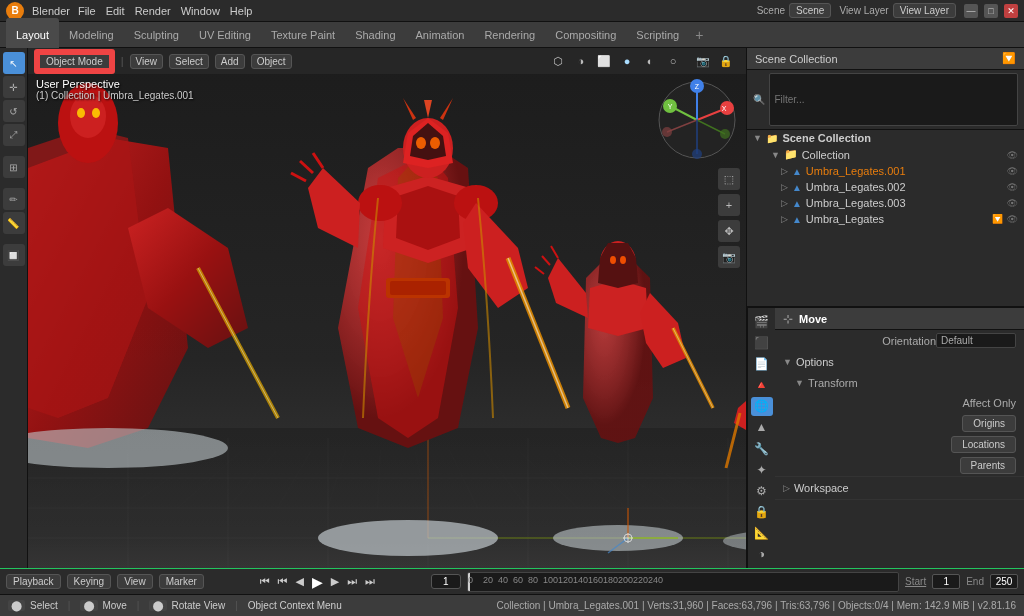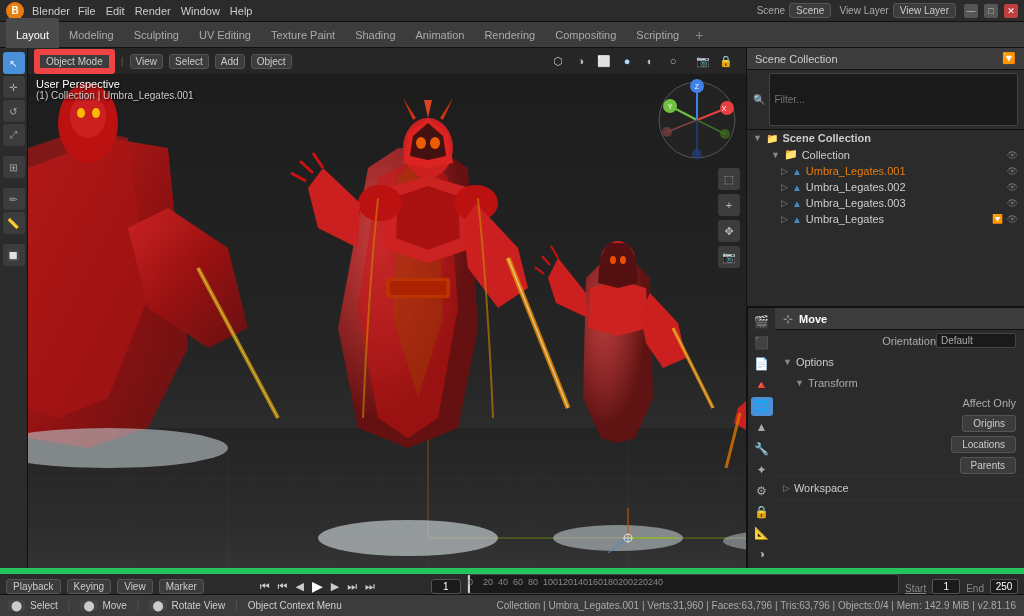--- a/index.html
+++ b/index.html
@@ -193,22 +193,22 @@
       border-radius: 3px; cursor: pointer;
       display: flex; align-items: center; justify-content: center;
       font-size: 12px; color: #aaa;
     }
     .prop-icon-btn.active { background: #4a90d9; color: #fff; }
 
     
     #timeline-bar {
       height: 26px;
       background: #2b2b2b;
-      border-top: 6px solid #22c55e;
-      display: flex; align-items: flex-end;
+      border-top: 1px solid #22c55e;
+      display: flex; align-items: center;
       padding: 0 6px; gap: 6px;
     }
     .tl-dropdown {
       background: #3c3c3c; border: 1px solid #555; border-radius: 3px;
       padding: 1px 6px; color: #ccc; font-size: 10px; cursor: pointer;
     }
     .tl-btn { color: #ccc; font-size: 11px; cursor: pointer; padding: 0 2px; }
     #frame-input {
       background: #1a1a1a; border: 1px solid #555; border-radius: 3px;
       padding: 1px 4px; width: 30px; color: #fff; font-size: 10px; text-align: center;

